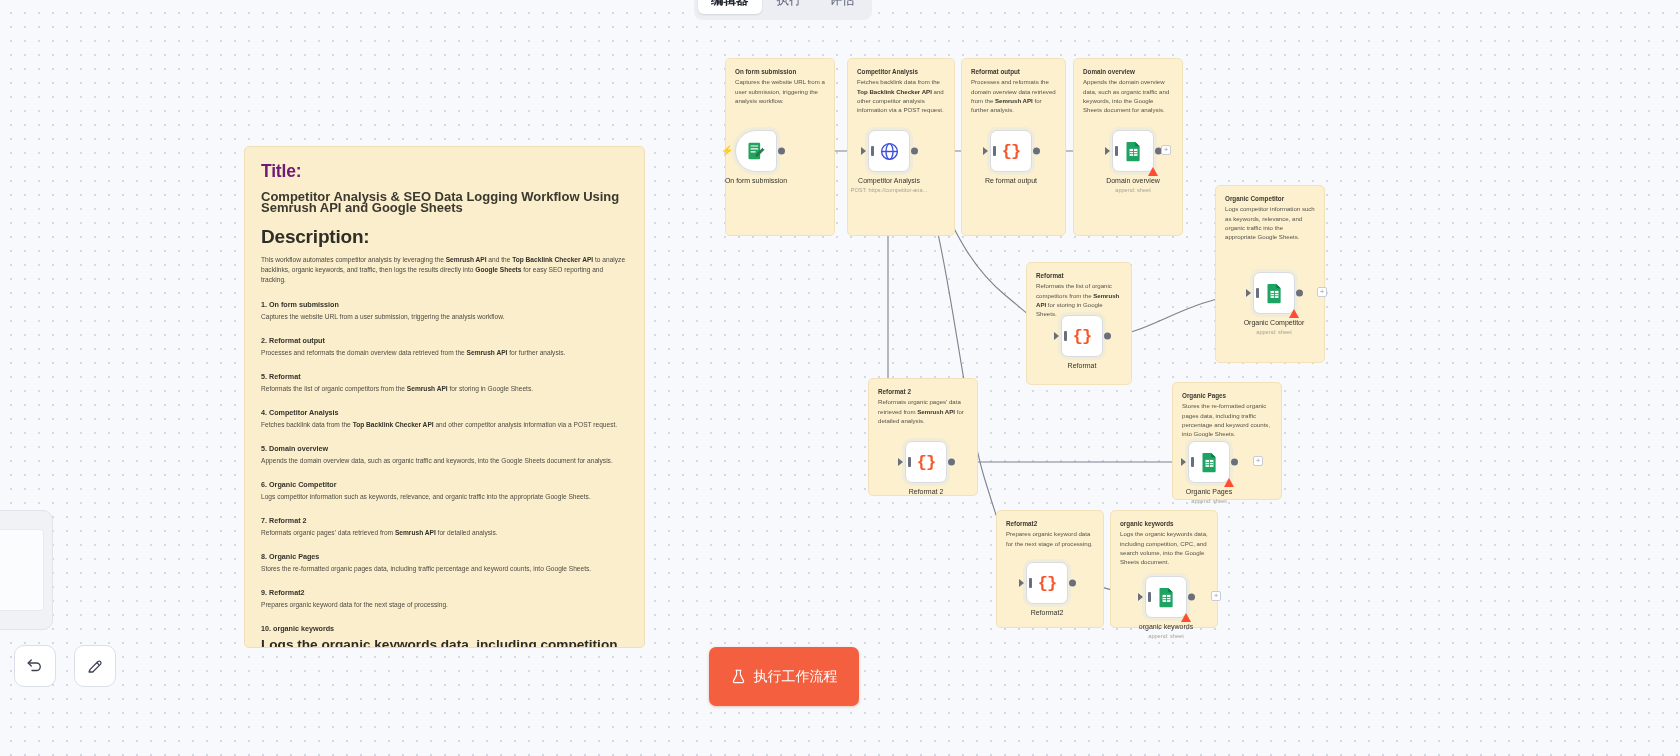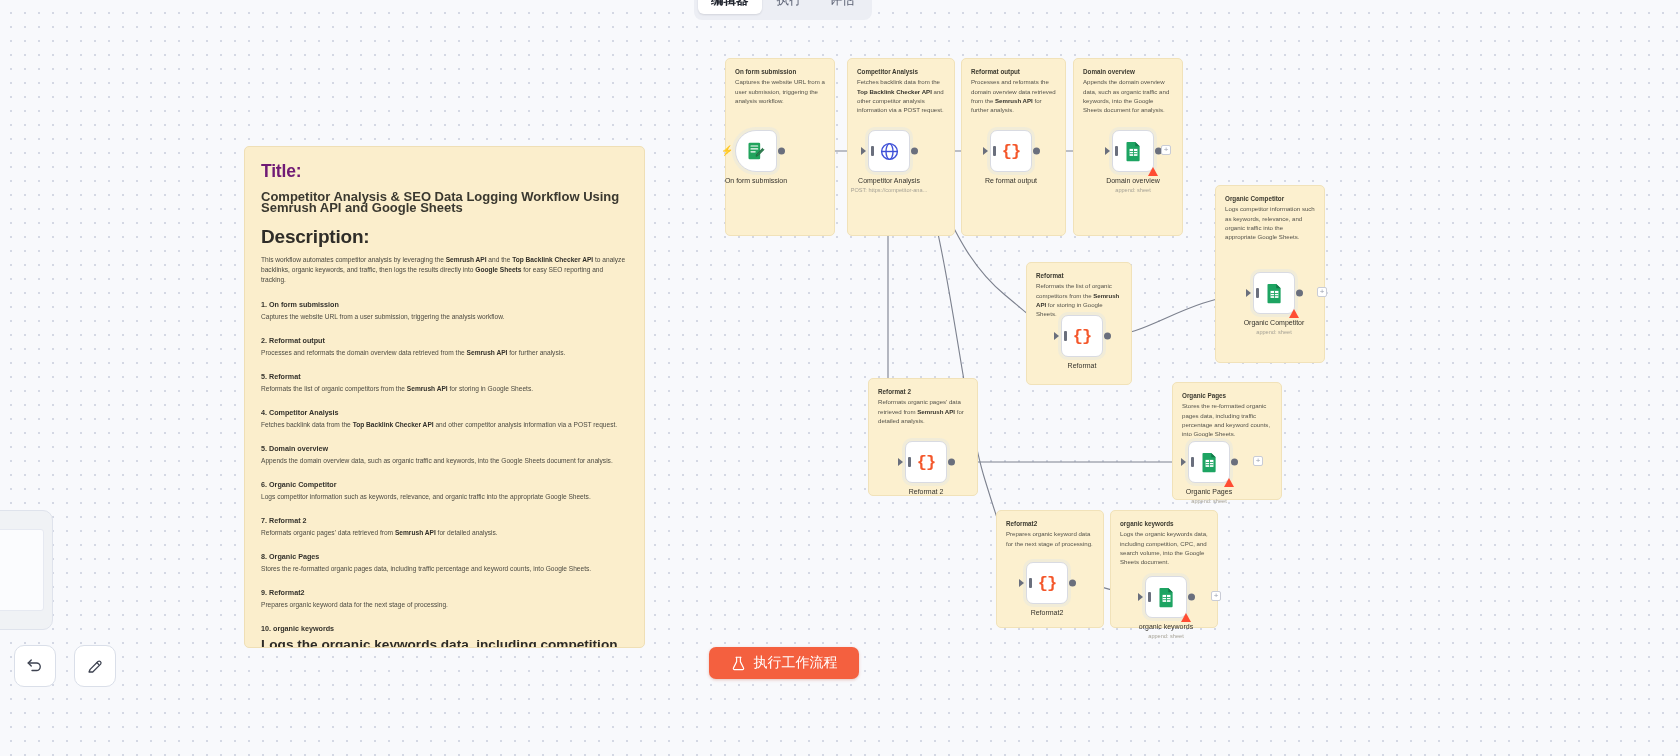--- a/index.html
+++ b/index.html
@@ -138,21 +138,21 @@
     position: absolute; right: -5px; bottom: -5px;
     width: 0; height: 0;
     border-left: 5.5px solid transparent; border-right: 5.5px solid transparent;
     border-bottom: 9.5px solid #ff4d33;
   }
   .code-icon { color: #f4572b; font-size: 17px; font-weight: 700; letter-spacing: -1px; font-family: "Liberation Mono", monospace; }
 
   
   .runbtn {
     position: absolute; left: 709px; top: 647px;
-    width: 150px; height: 32px;
+    width: 150px; height: 59px;
     background: #f4603f; border-radius: 7px;
     display: flex; align-items: center; justify-content: center; gap: 8px;
     color: #fff; font-size: 14px; font-weight: 500;
     box-shadow: 0 1px 3px rgba(190,70,40,.3);
   }
   svg { display: block; }
   .edges { position: absolute; left: 0; top: 0; width: 1680px; height: 756px; pointer-events: none; }
 </style>
 </head>
 <body>

